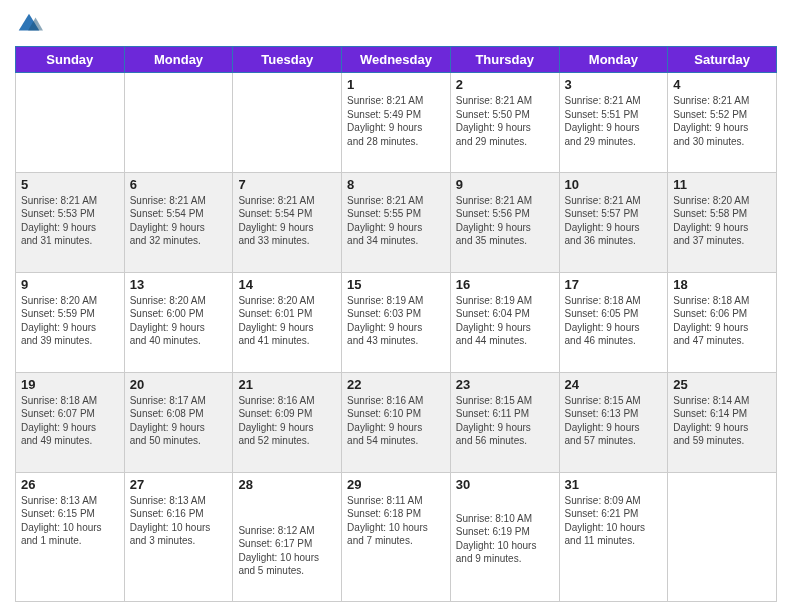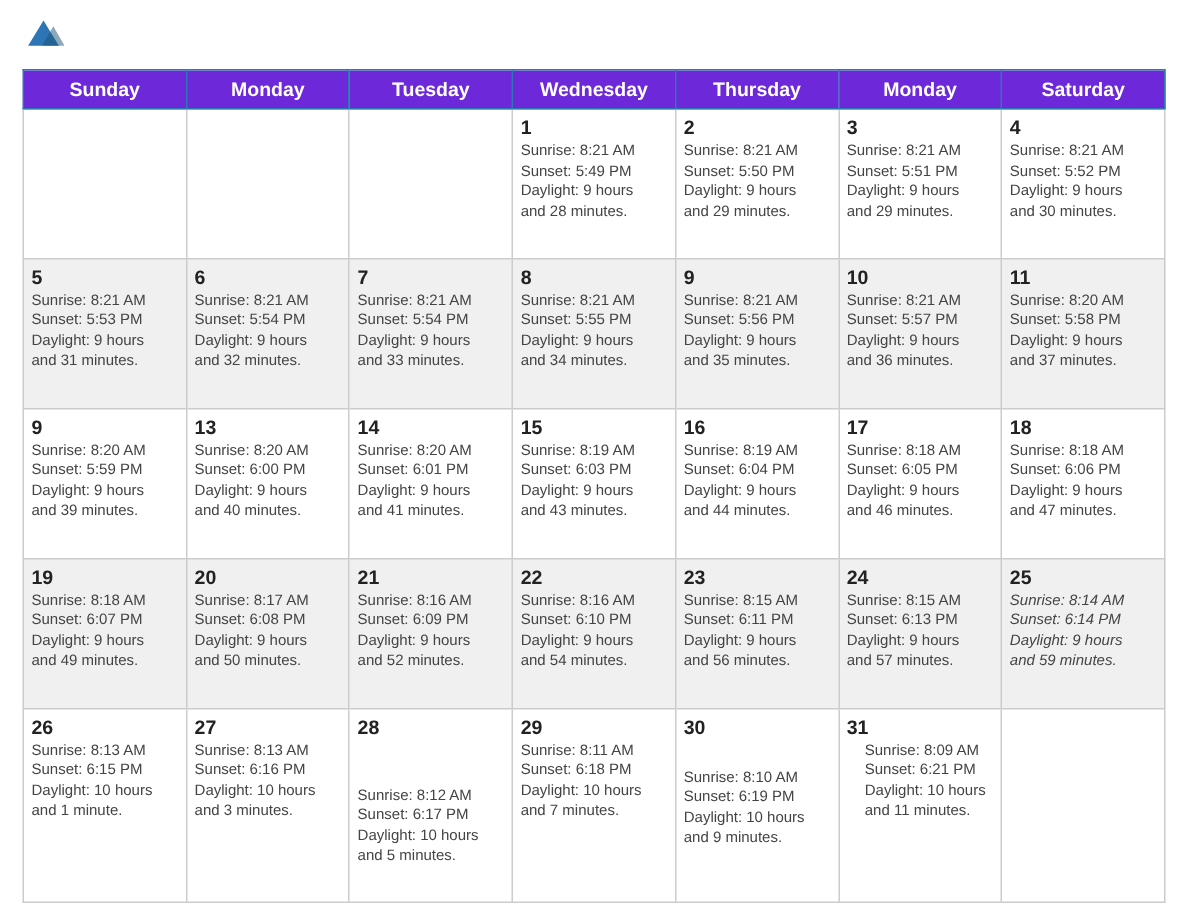--- a/index.html
+++ b/index.html
@@ -312,21 +312,21 @@
           </td>
           <td>
             <span class="day-num">24</span>
             <div class="day-info" style="white-space: pre-line;">Sunrise: 8:15 AM
 Sunset: 6:13 PM
 Daylight: 9 hours
 and 57 minutes.</div>
           </td>
           <td>
             <span class="day-num">25</span>
-            <div class="day-info" style="white-space: pre-line; font-style: italic;">Sunrise: 8:14 AM
+            <div class="day-info" style="white-space: pre-line;">Sunrise: 8:14 AM
 Sunset: 6:14 PM
 Daylight: 9 hours
 and 59 minutes.</div>
           </td>
         </tr>
         <tr class="row-white">
           <td>
             <span class="day-num">26</span>
             <div class="day-info" style="white-space: pre-line;">Sunrise: 8:13 AM
 Sunset: 6:15 PM
@@ -356,21 +356,21 @@
           </td>
           <td>
             <span class="day-num">30</span>
             <div class="day-info" style="white-space: pre-line; margin-top: 20px;">Sunrise: 8:10 AM
 Sunset: 6:19 PM
 Daylight: 10 hours
 and 9 minutes.</div>
           </td>
           <td>
             <span class="day-num">31</span>
-            <div class="day-info" style="white-space: pre-line; margin-left: 12px;">Sunrise: 8:09 AM
+            <div class="day-info" style="white-space: pre-line;">Sunrise: 8:09 AM
 Sunset: 6:21 PM
 Daylight: 10 hours
 and 11 minutes.</div>
           </td>
           <td class="empty-cell"></td>
         </tr>
       </tbody>
   </table>
 </div>
 

